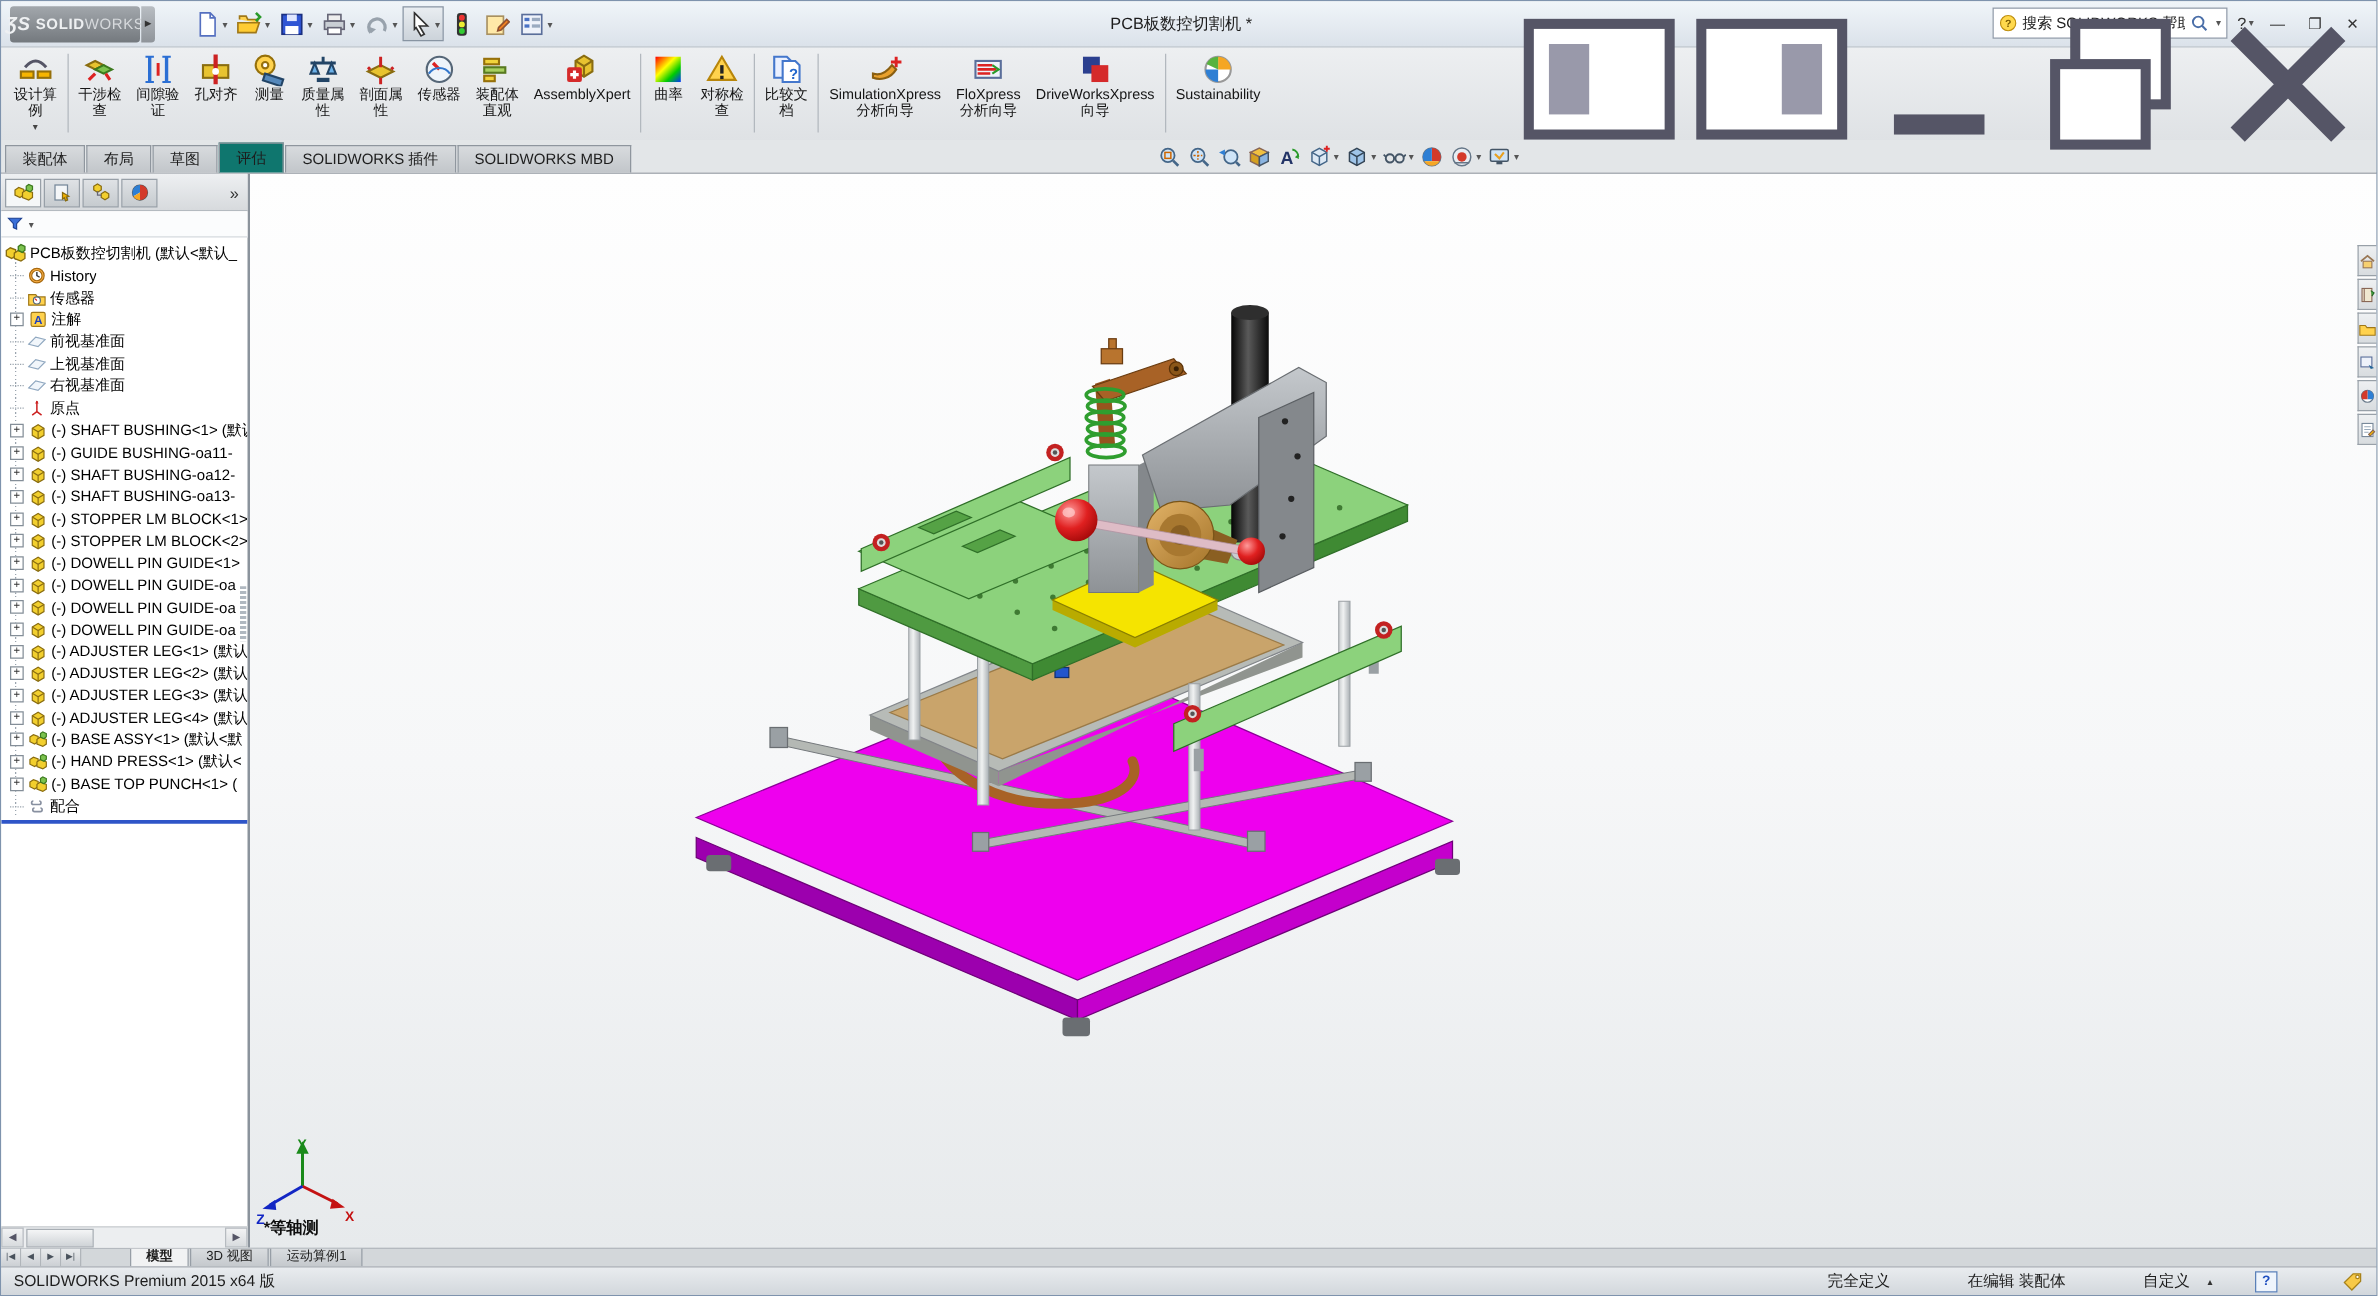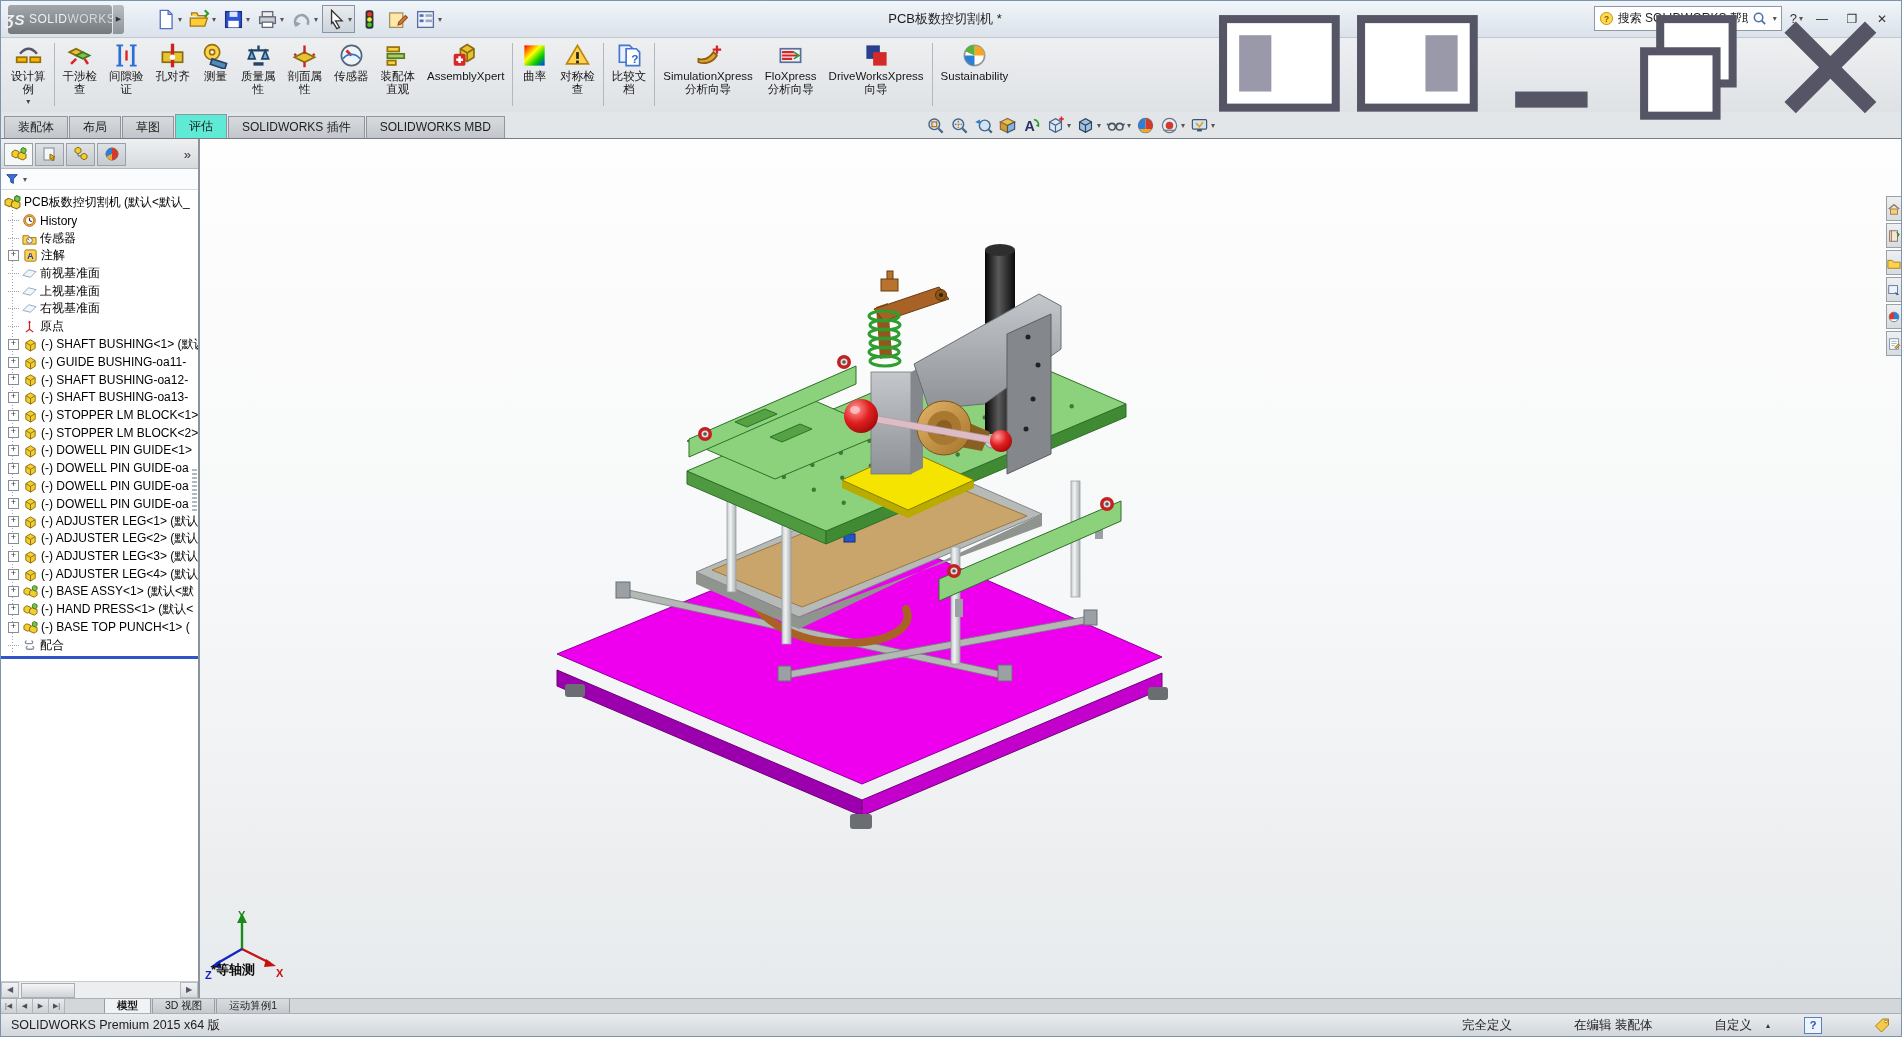--- a/index.html
+++ b/index.html
@@ -2,21 +2,21 @@
 <html style="--mc-base_top: #ee00ee; --mc-base_side: #9c00ae; --mc-base_side2: #c400cc; --mc-green_top: #8cd27c; --mc-green_side: #4f9a41; --mc-green_side2: #3f8a33; --mc-green_dark: #2f6f28; --mc-yellow_top: #f5e400; --mc-yellow_side: #b9ab00; --mc-stage_top: #c9a46b; --mc-stage_side: #90948f; --mc-frame: #b7bbb7; --mc-post: #e2e4e4; --mc-post_shade: #9aa0a4; --mc-column: #1b1b1b; --mc-arm_light: #aeb2b6; --mc-arm_dark: #84888c; --mc-gold: #c08a3e; --mc-gold_dark: #8a5f22; --mc-red: #d81f1f; --mc-rod: #debcc6; --mc-copper: #a86226; --mc-spring: #2f9e2f; --mc-washer: #c32121; --mc-blue_clip: #2255cc; --mc-rail_gray: #b4b8b4;"><head>
 <meta charset="utf-8">
 <style>
   html,body{margin:0;padding:0;}
   body{width:1902px;height:1037px;overflow:hidden;font-family:"Liberation Sans","DejaVu Sans",sans-serif;background:#cfd4da;}
   .app{position:relative;width:1902px;height:1037px;display:flex;flex-direction:column;box-sizing:border-box;border:1px solid #7e93ad;background:#e4e6e8;}
   
   .titlebar{height:36px;flex:0 0 36px;background:linear-gradient(#f0f5f9,#dbe2ea);border-bottom:1px solid #c0c7d0;position:relative;display:flex;align-items:center;}
   .logo-box{margin-left:7px;width:104px;height:29px;border-radius:3px;background:linear-gradient(#a2a7ac,#74797e);display:flex;align-items:center;justify-content:center;color:#eef0f2;font-size:12px;letter-spacing:.5px;}
   .logo-3s{font-style:italic;font-weight:bold;font-size:15px;margin-right:4px;}
-  .logo-solid{font-weight:normal;}
+  .logo-solid{font-weight:bold;}
   .logo-works{color:#d6d9dc;}
   .logo-exp{width:11px;height:29px;margin-left:1px;background:linear-gradient(#b8bdc2,#8f949a);border-radius:0 3px 3px 0;display:flex;align-items:center;justify-content:center;font-size:7px;color:#333;}
   .qat{display:flex;align-items:center;margin-left:28px;gap:1px;}
   .qbtn{height:26px;display:flex;align-items:center;padding:0 2px;border:1px solid transparent;}
   .qbtn.pressed{border:1px solid #8894a2;background:linear-gradient(#e9edf1,#ccd3da);}
   .qbtn .icon{width:21px;height:21px;display:inline-block;}
   .icon svg{width:100%;height:100%;display:block;}
   .dd{font-size:8px;color:#555;margin-left:2px;}
   .doc-title{position:absolute;left:0;right:12px;text-align:center;font-size:13px;color:#1c1c1c;pointer-events:none;}
   .tb-right{position:absolute;right:8px;top:5px;display:flex;align-items:center;gap:8px;}
@@ -28,21 +28,21 @@
   
   .ribbon{height:72px;flex:0 0 72px;background:linear-gradient(#edeff1,#dfe2e5);display:flex;align-items:stretch;padding:2px 2px 0 4px;border-bottom:0;}
   .ritem{display:flex;flex-direction:column;align-items:center;padding:2px 6px 0;font-size:11.5px;line-height:12.5px;text-align:center;color:#151515;position:relative;}
   .ritem .icon{width:27px;height:27px;margin-bottom:1px;}
   .rlabel{white-space:pre-line;}
   .rdd{font-size:8px;color:#444;position:absolute;bottom:4px;}
   .rsep{width:1px;background:#b2b8be;margin:3px 2px 6px;}
   
   .tabrow{height:26px;flex:0 0 26px;background:#e3e6e8;display:flex;align-items:flex-end;padding-left:3px;position:relative;}
   .ctab{height:21px;line-height:20px;padding:0 13px;font-size:12px;color:#1d1d1d;background:linear-gradient(#d8dbde,#c2c6ca);border:1px solid #8f969e;border-bottom:none;margin-right:1px;white-space:nowrap;}
-  .ctab.active{background:#5eead4;height:23px;line-height:22px;z-index:2;}
+  .ctab.active{background:#0f766e;height:23px;line-height:22px;z-index:2;}
   .headsup{display:flex;align-items:center;gap:5px;margin-left:420px;margin-bottom:3px;}
   .hbtn{display:flex;align-items:center;}
   .hbtn .icon{width:19px;height:19px;}
   .docwin{margin-left:auto;margin-right:6px;margin-bottom:6px;display:flex;gap:9px;align-items:center;}
   .docwin .icon{width:13px;height:12px;}
   
   .main{flex:1 1 auto;display:flex;min-height:0;border-top:1px solid #757d86;}
   .leftpanel{width:197px;flex:0 0 197px;background:#fff;border-right:2px solid #8b939c;display:flex;flex-direction:column;position:relative;}
   .panel-tabs{height:26px;flex:0 0 26px;background:linear-gradient(#eef0f2,#d7dadd);border-bottom:1px solid #b4bac0;display:flex;align-items:center;padding:2px 3px 1px;gap:2px;}
   .ptab{width:27px;height:21px;border:1px solid #98a0a8;background:linear-gradient(#dfe2e5,#c6cbcf);display:flex;align-items:center;justify-content:center;}
@@ -63,21 +63,21 @@
   .blue-bar{height:3px;background:#2f55c8;margin-top:2px;}
   .grip{position:absolute;right:1px;top:330px;width:5px;height:44px;background-image:repeating-linear-gradient(#b0b8c0 0 2px,transparent 2px 4px);}
   .panel-hscroll{height:16px;flex:0 0 16px;background:#eceef0;border-top:1px solid #c8ccd0;display:flex;align-items:stretch;position:relative;}
   .sarrow{width:16px;background:linear-gradient(#f2f3f4,#d8dbde);border:1px solid #b6bbc0;font-size:8px;line-height:14px;text-align:center;color:#556;}
   .sarrow.right{margin-left:auto;}
   .sthumb{position:absolute;left:20px;top:1px;width:52px;height:13px;background:linear-gradient(#f4f5f6,#cfd3d7);border:1px solid #a8aeb4;}
   
   .viewport{flex:1 1 auto;position:relative;background:linear-gradient(180deg,#fefefe 0%,#f6f7f8 55%,#e7eaec 100%);overflow:hidden;}
   .model-svg{position:absolute;left:0;top:0;width:1701px;height:867px;}
   .triad-svg{position:absolute;left:4px;top:768px;width:86px;height:76px;}
-  .view-label{position:absolute;left:11px;bottom:19px;font-size:13px;font-weight:bold;color:#0d0d0d;}
+  .view-label{position:absolute;left:11px;bottom:7px;font-size:13px;font-weight:bold;color:#0d0d0d;}
   .taskpane{position:absolute;right:0;top:57px;width:15px;display:flex;flex-direction:column;gap:2px;}
   .tp-btn{width:15px;height:23px;border:1px solid #98a0a8;border-right:none;background:linear-gradient(#eef0f2,#d8dcdf);display:flex;align-items:center;overflow:hidden;}
   .tp-btn .icon{width:14px;height:14px;flex:0 0 14px;}
   
   .bottombar{height:14px;flex:0 0 14px;background:#d3d7da;border-top:1px solid #aab0b6;display:flex;align-items:stretch;font-size:10.5px;}
   .bnav{display:flex;}
   .bnav span{width:15px;text-align:center;font-size:7px;line-height:13px;color:#49525c;background:linear-gradient(#e9ebed,#ccd0d4);border-right:1px solid #b0b5ba;}
   .btab{padding:0 12px;line-height:13px;color:#1d1d1d;background:linear-gradient(#d9dcdf,#c5c9cd);border-right:1px solid #979ea6;border-left:1px solid #979ea6;margin-right:1px;white-space:nowrap;}
   .btab.active{background:#f1f2f3;font-weight:bold;}
   

